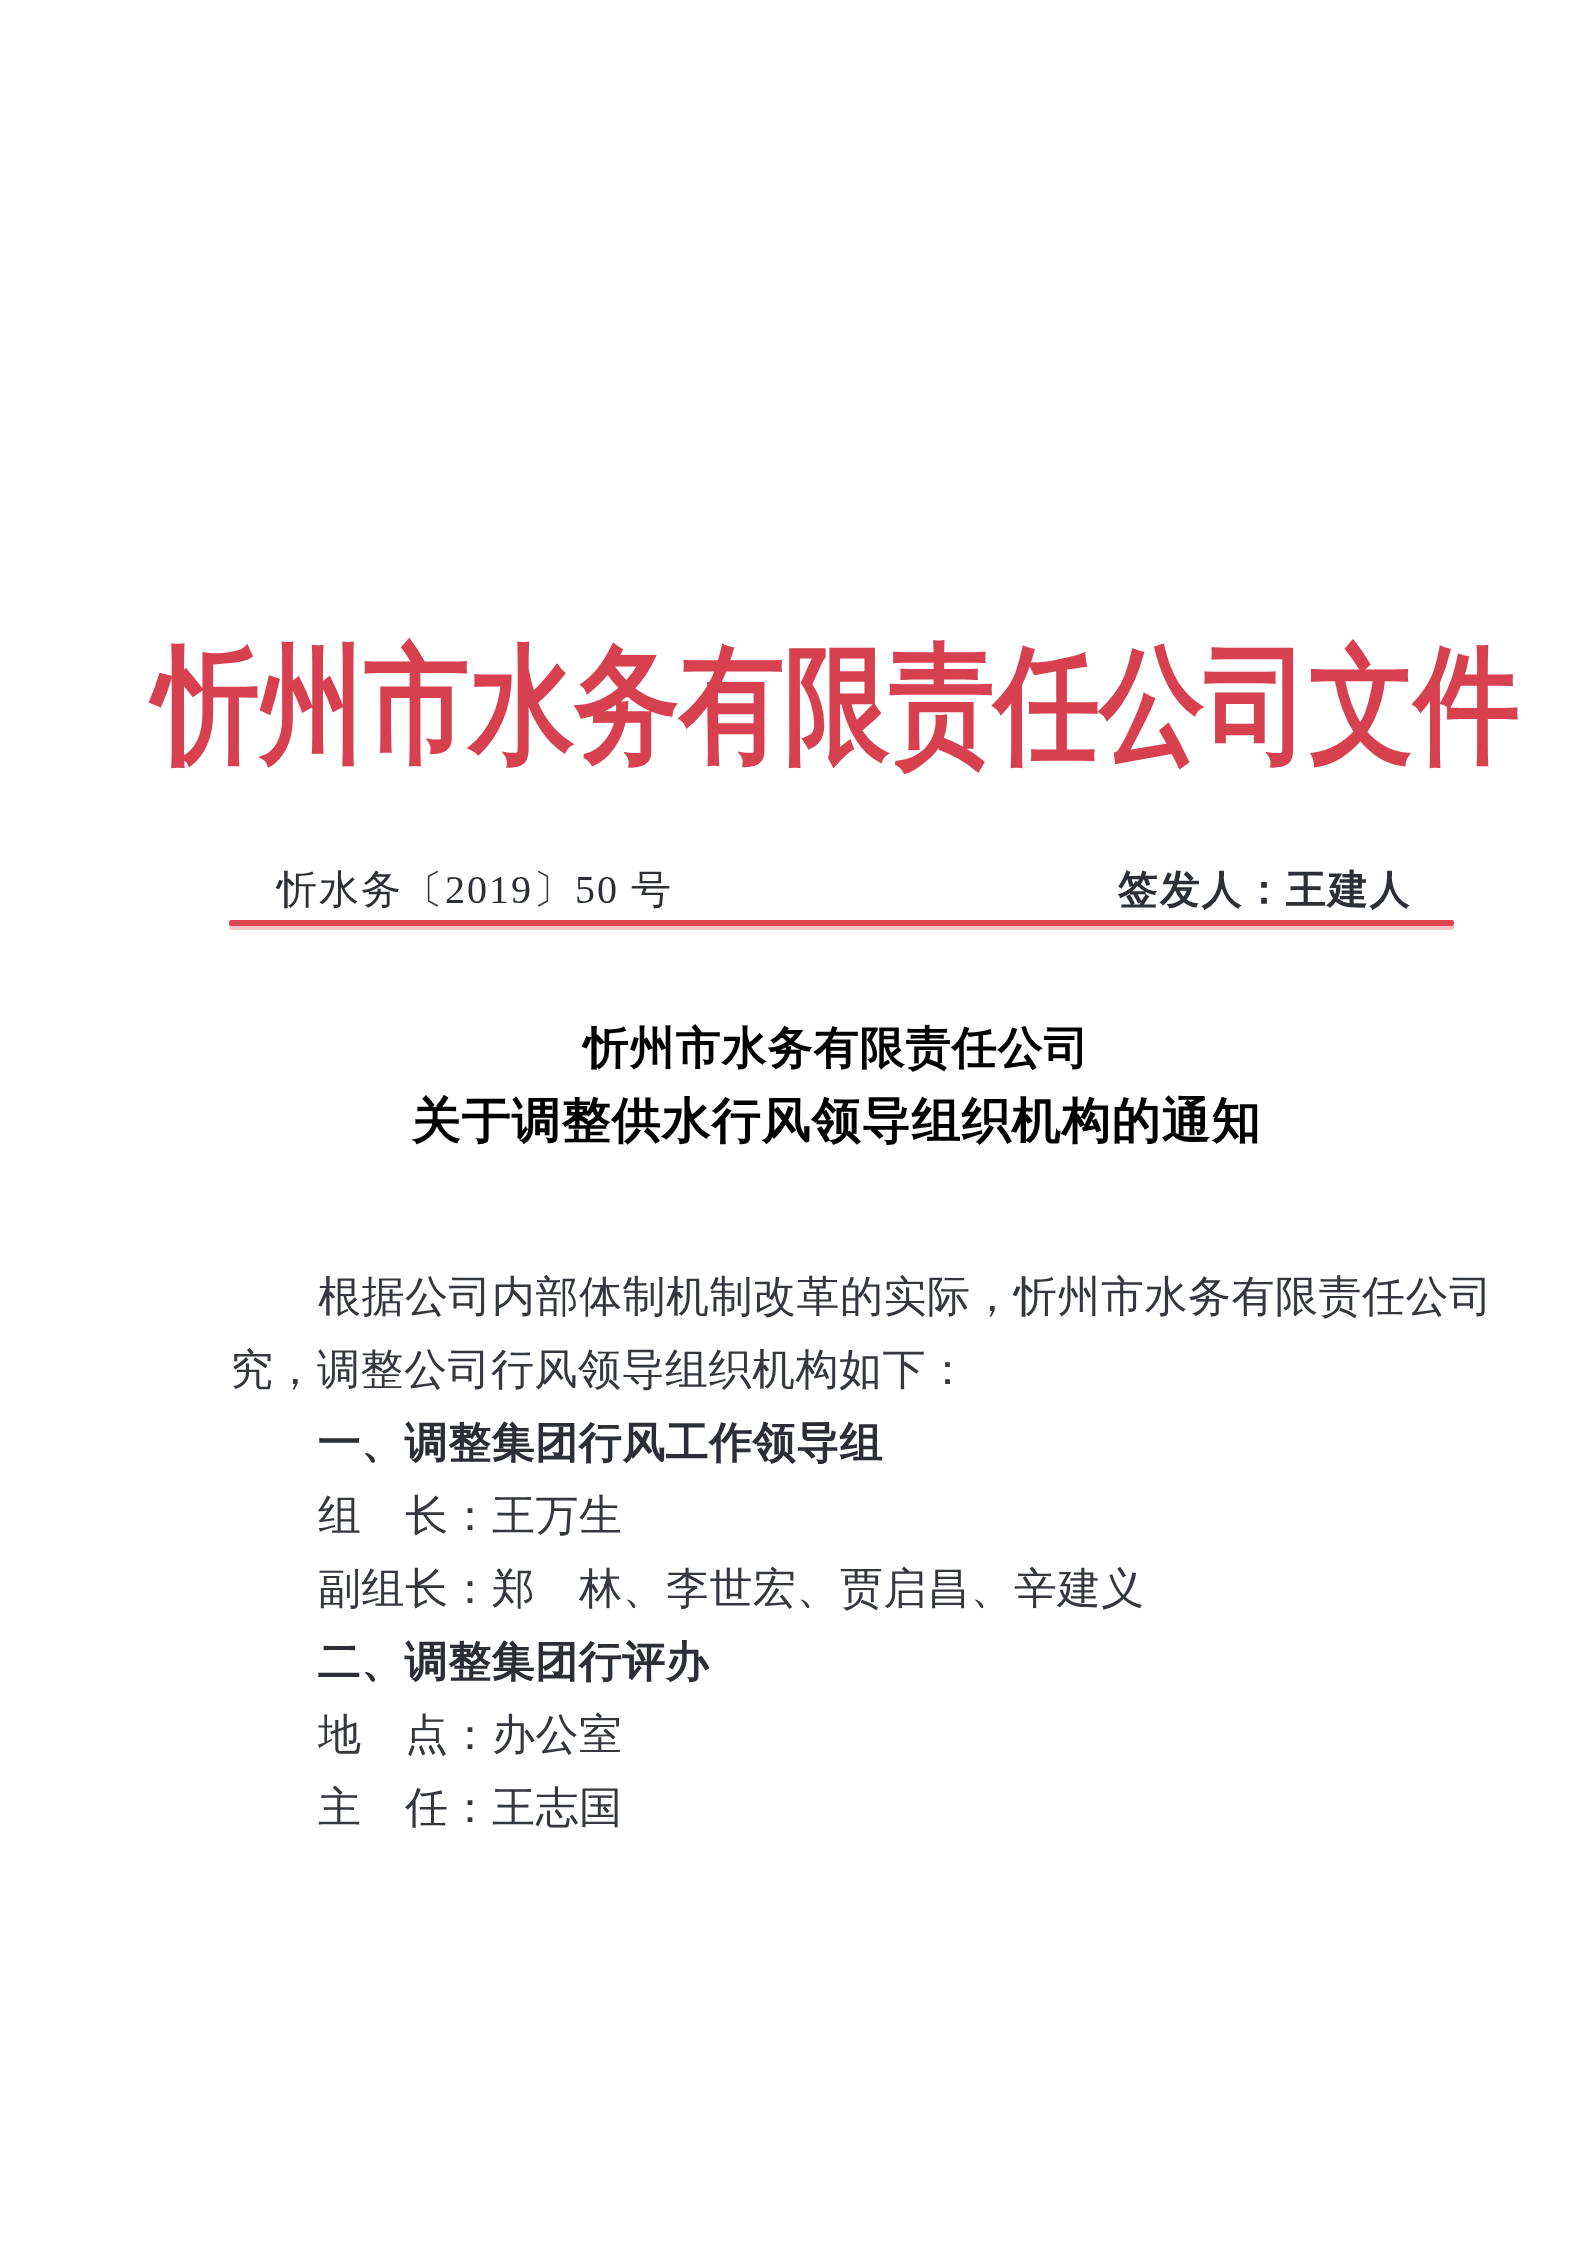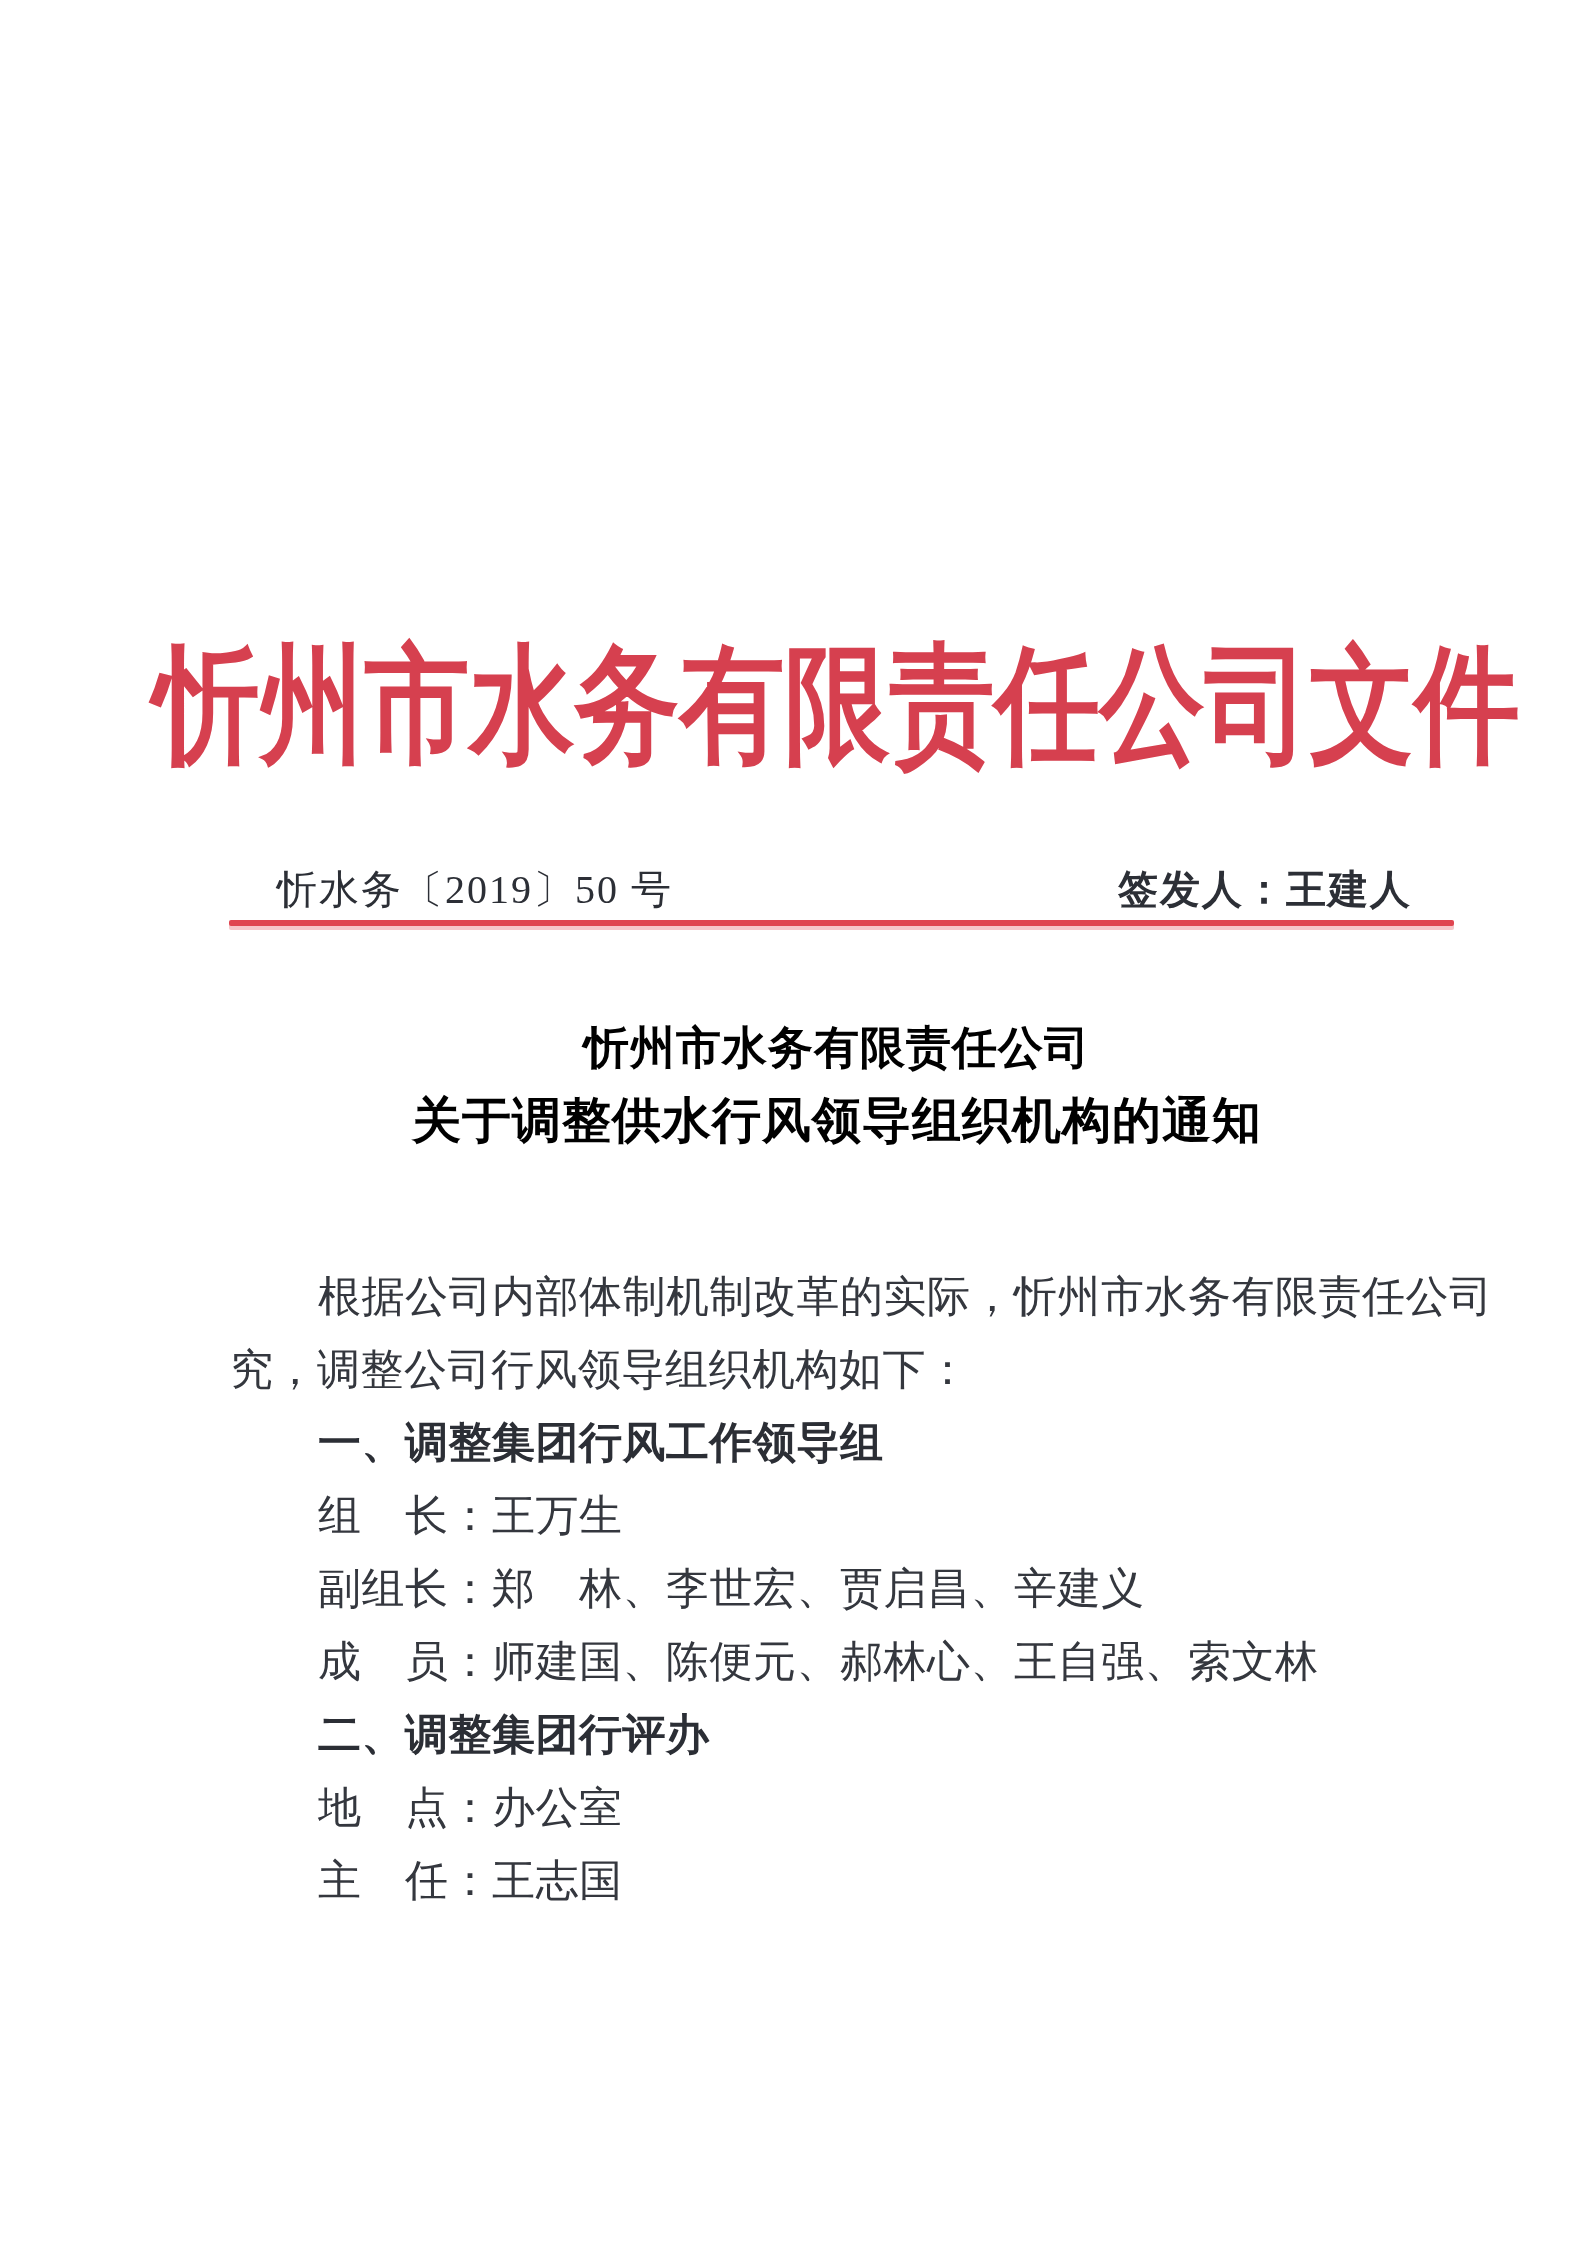--- a/index.html
+++ b/index.html
@@ -83,19 +83,18 @@
     <div class="t1">忻州市水务有限责任公司</div>
     <div class="t2">关于调整供水行风领导组织机构的通知</div>
   </div>
 
   <div class="body-text">
     <div class="line indent">根据公司内部体制机制改革的实际，忻州市水务有限责任公司</div>
     <div class="line">究，调整公司行风领导组织机构如下：</div>
     <div class="line indent heading">一、调整集团行风工作领导组</div>
     <div class="line indent">组　长：王万生</div>
     <div class="line indent">副组长：郑　林、李世宏、贾启昌、辛建义</div>
-    <div class="line indent">成　员：师建国、陈便元、郝林心、王自强、索文林</div>
     <div class="line indent heading">二、调整集团行评办</div>
     <div class="line indent">地　点：办公室</div>
     <div class="line indent">主　任：王志国</div>
   </div>
 
 </div>
 
 </body></html>

